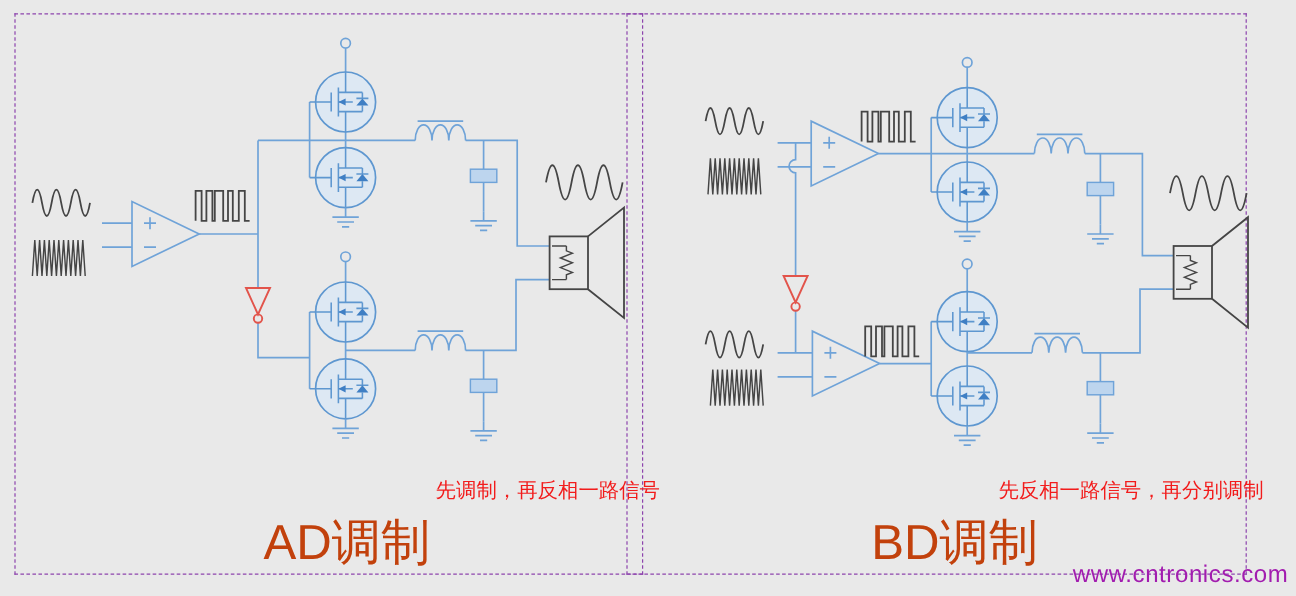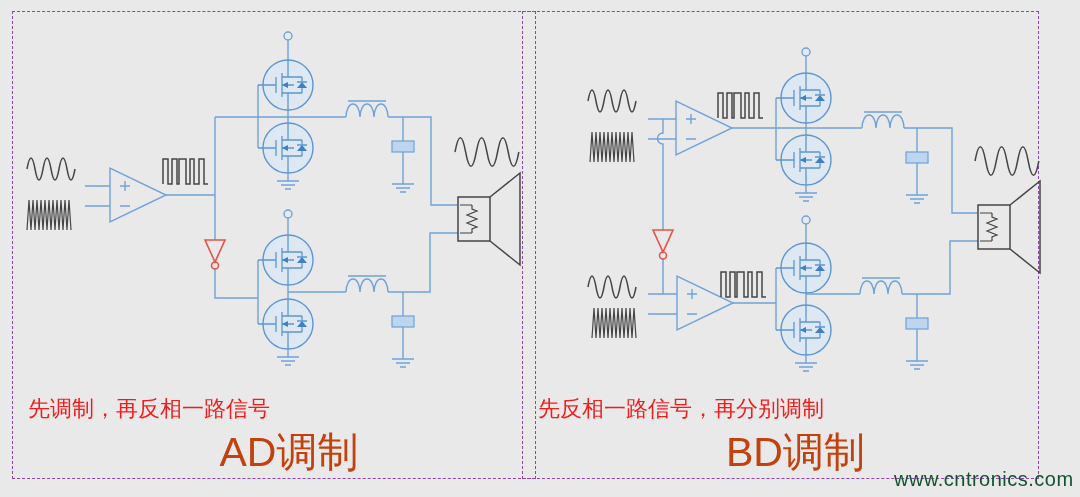--- a/index.html
+++ b/index.html
@@ -13,39 +13,39 @@
   .panel{
     position:absolute;top:11px;height:466px;
     border:1px dashed #8d44ad;
     box-sizing:content-box;
     z-index:1;
   }
   #panel-ad{left:12px;width:522px;}
   #panel-bd{left:522px;width:515px;}
   .caption{
     position:absolute;left:0;right:0;top:385px;
-    text-align:left;
-    font-size:22px;line-height:24px;
+    text-align:right;
+    font-size:17px;line-height:24px;
     color:#f21c1c;
     transform:translateX(15px);
     white-space:nowrap;
   }
   .panel-title{
     position:absolute;left:0;right:0;top:417px;
     text-align:center;
     font-size:41px;line-height:46px;
     color:#c2410c;
     transform:translateX(15px);
     white-space:nowrap;
   }
   svg.circuit{position:absolute;left:0;top:0;z-index:2;}
   .watermark{
     position:absolute;left:894px;top:468px;
     font-size:20px;letter-spacing:.5px;
-    color:#14532d;z-index:4;white-space:nowrap;
+    color:#a21caf;z-index:4;white-space:nowrap;
   }
   
   .blue{stroke:#6fa3d8;fill:none;stroke-width:1.4px;}
   .dk{stroke:#454545;fill:none;stroke-width:1.5px;}
   .red{stroke:#e2544b;fill:none;stroke-width:1.6px;}
   .mfill{fill:#dae7f5;fill-opacity:.85;stroke:#5e97d0;stroke-width:1.4px;}
   .mline{stroke:#5e97d0;fill:none;stroke-width:1.3px;}
   .msolid{fill:#3f7fc4;stroke:none;}
   .caprect{fill:#bdd5ee;stroke:#6fa3d8;stroke-width:1.2px;}
 </style>

